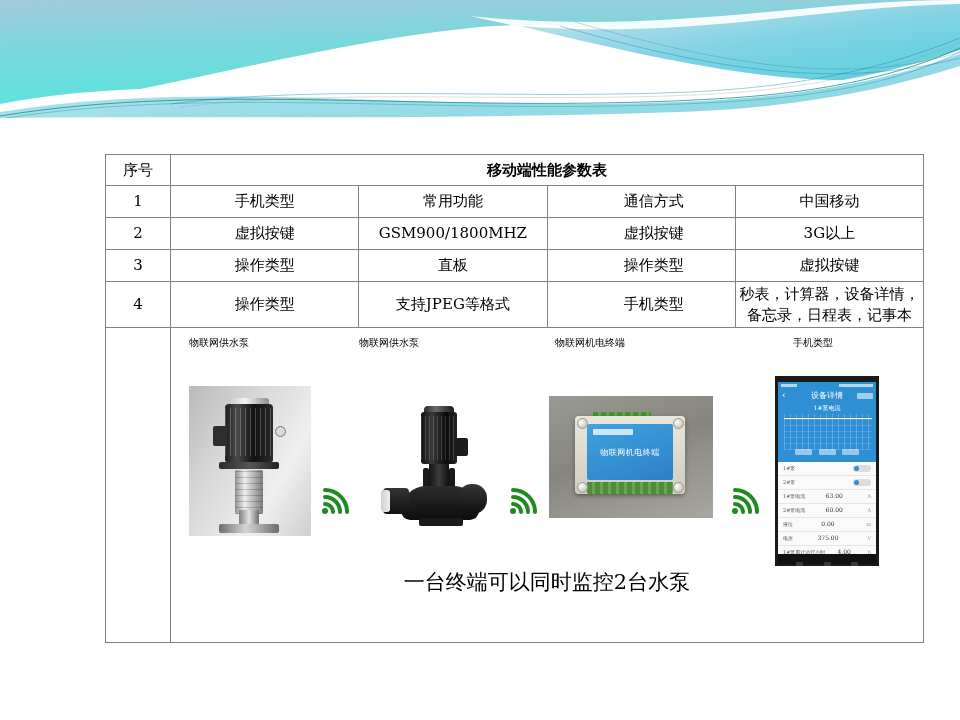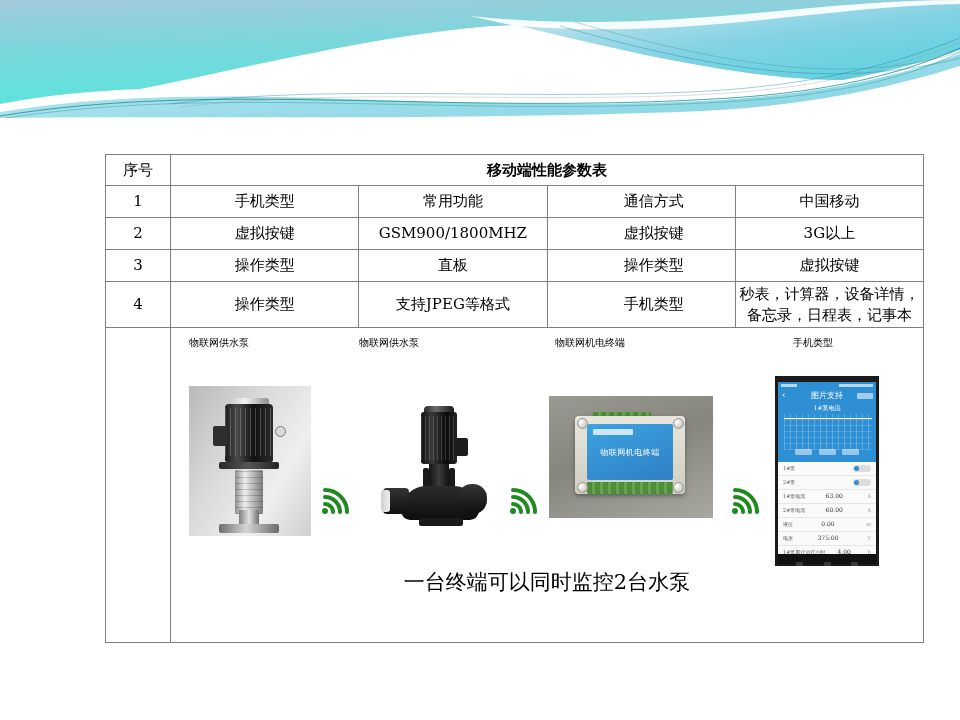--- a/index.html
+++ b/index.html
@@ -313,21 +313,21 @@
               <div class="ph-body"></div>
               <div class="ph-screen">
 
                 <div class="ph-status">
                   <span class="sl"></span>
                   <span class="sr"></span>
                 </div>
 
                 <div class="ph-navbar">
                   <span class="ph-back">‹</span>
-                  <span class="ph-title">图片支持</span>
+                  <span class="ph-title">设备详情</span>
                   <span class="ph-action"></span>
                 </div>
 
                 <div class="ph-chart">
                   <div class="ph-chart-title">1#泵电流</div>
                   <div class="ph-grid"></div>
                   <div class="ph-line"></div>
                   <div class="ph-btns">
                     <i></i>
                     <i></i>

